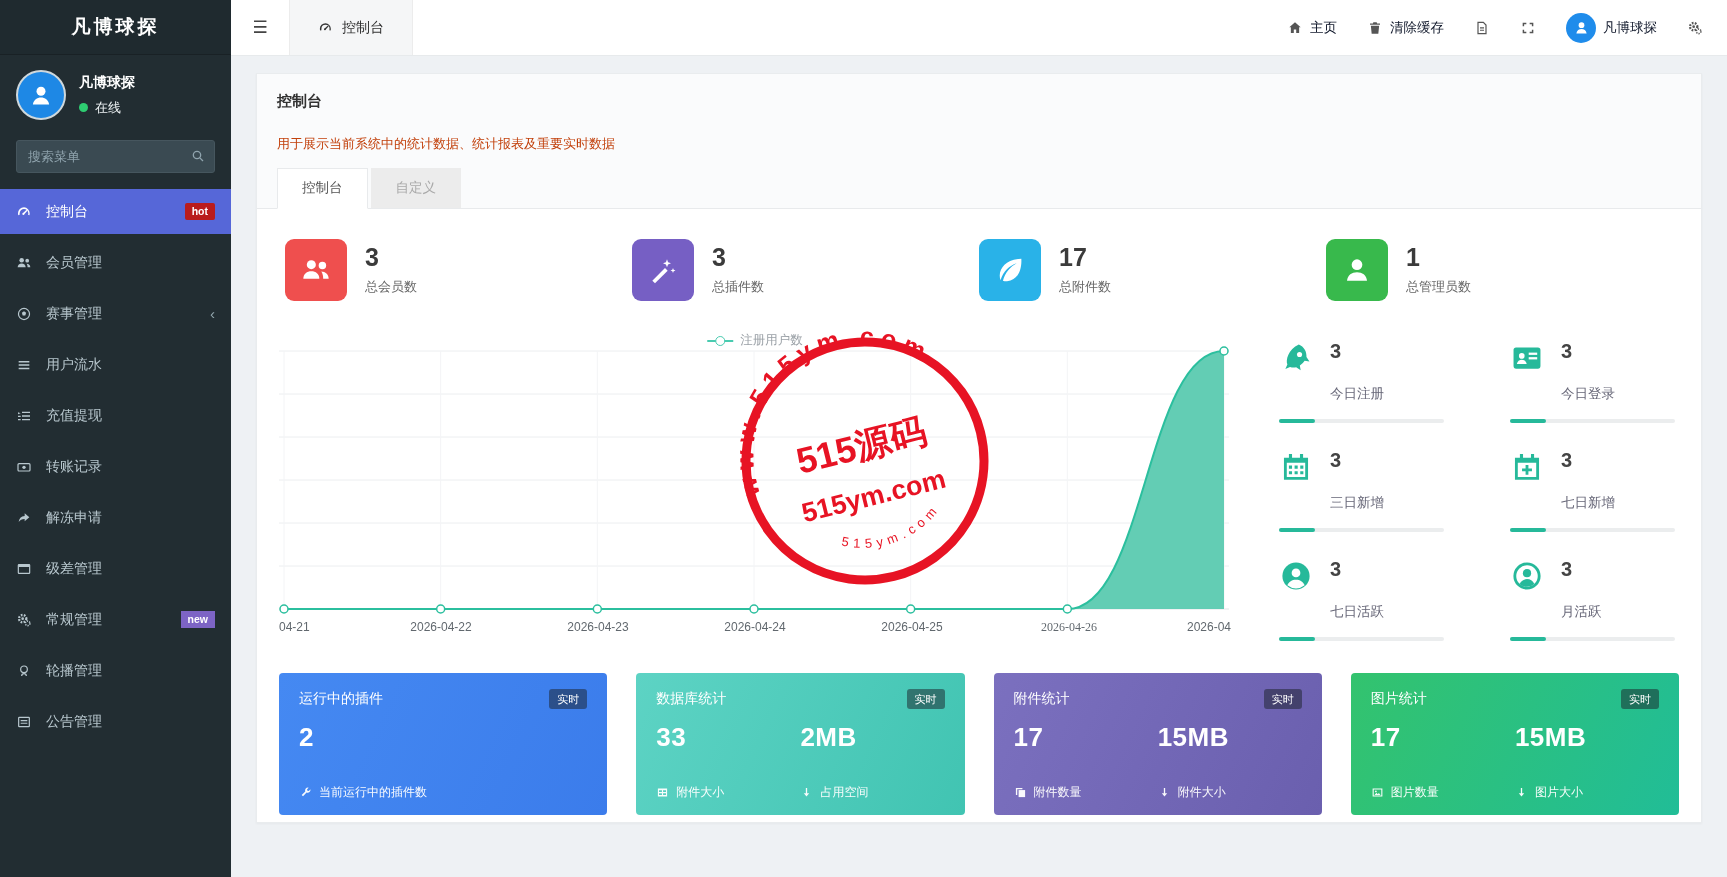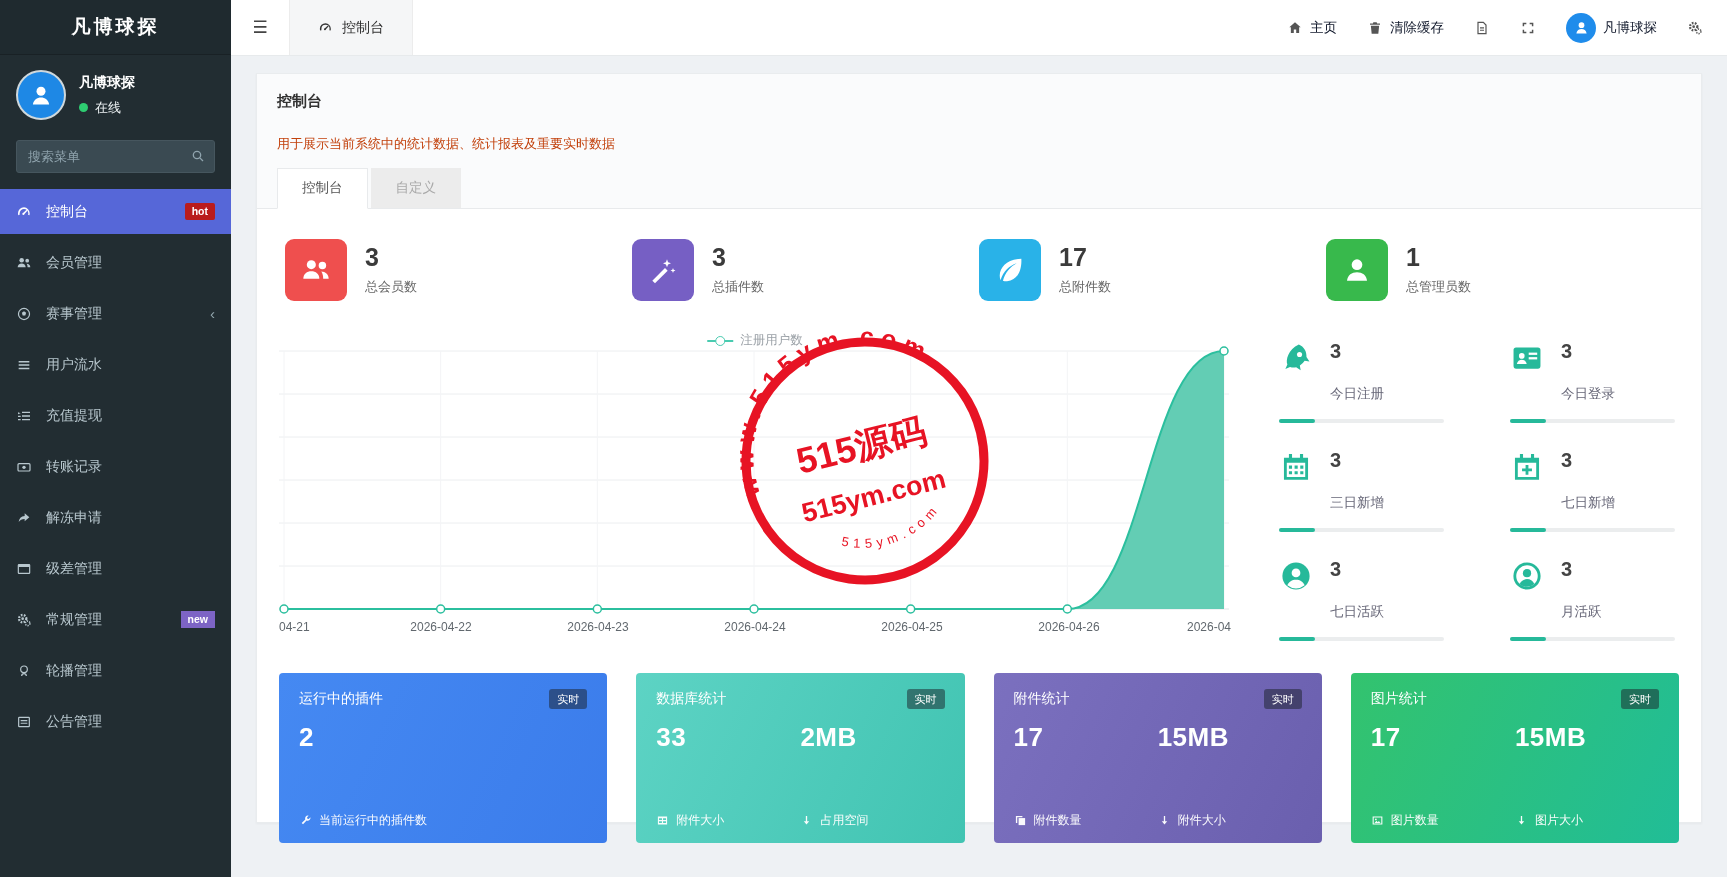--- a/index.html
+++ b/index.html
@@ -86,21 +86,21 @@
   .qtop{display:flex;gap:17px;align-items:flex-start;}
   .qic{width:34px;height:34px;color:#26b99a;flex:none;}
   .qic svg{width:100%;height:100%;}
   .qval{font-size:20px;font-weight:bold;color:#444;line-height:1;}
   .qlbl{font-size:13.5px;color:#667;margin-top:24px;}
   .qbar{height:4px;background:#ebedee;border-radius:2px;margin-top:16px;}
   .qbar i{display:block;width:22%;height:100%;background:#26b99a;border-radius:2px;}
 
   
   .cards-row{display:flex;gap:29px;margin-top:32px;}
-  .bcard{flex:1;height:170px;border-radius:4px;color:#fff;padding:16px 20px 14px;display:flex;
+  .bcard{flex:1;height:142px;border-radius:4px;color:#fff;padding:16px 20px 14px;display:flex;
          flex-direction:column;box-sizing:border-box;}
   .bcard.c0{background:linear-gradient(115deg,#4589f2,#3b7ceb);}
   .bcard.c1{background:linear-gradient(115deg,#5dd3c4,#41c4b2);}
   .bcard.c2{background:linear-gradient(115deg,#7b70bf,#6a5fae);}
   .bcard.c3{background:linear-gradient(115deg,#33c36e,#21bd97);}
   .bc-head{display:flex;justify-content:space-between;align-items:center;font-size:14px;}
   .rt-badge{background:rgba(25,31,40,.5);font-size:11px;padding:2.5px 8px;border-radius:3px;}
   .bc-vals{display:flex;margin-top:13px;}
   .bc-col{width:50%;}
   .bc-num{font-size:26px;font-weight:bold;letter-spacing:.5px;}
@@ -399,21 +399,21 @@
                   <circle cx="631.6666666666666" cy="272" r="4" fill="#fff" stroke="#2bbf9e" stroke-width="1.5"></circle>
                   <circle cx="788.3333333333334" cy="272" r="4" fill="#fff" stroke="#2bbf9e" stroke-width="1.5"></circle>
                   <circle cx="945" cy="14" r="4" fill="#fff" stroke="#2bbf9e" stroke-width="1.5"></circle>
                 </svg>
               <div id="x-labels">
                   <span style="left: 0px;">04-21</span>
                   <span style="left: 17.0175%; transform: translateX(-50%);">2026-04-22</span>
                   <span style="left: 33.5088%; transform: translateX(-50%);">2026-04-23</span>
                   <span style="left: 50%; transform: translateX(-50%);">2026-04-24</span>
                   <span style="left: 66.4912%; transform: translateX(-50%);">2026-04-25</span>
-                  <span style="left: 82.9825%; transform: translateX(-50%);">2026-04-26</span>
+                  <span style="left: 82.9825%; transform: translateX(-50%); font-family: Liberation Serif, serif;">2026-04-26</span>
                   <span style="right: 0px;">2026-04</span>
                 </div>
 
               <svg class="watermark" viewBox="0 0 300 300">
                 <g transform="rotate(-14 150 150)" fill="#e60012" opacity="0.92">
                   <circle cx="150" cy="150" r="119" fill="none" stroke="#e60012" stroke-width="9"></circle>
                   <defs>
                     <path id="arcT" d="M44 173 A 110 110 0 1 1 256 173"></path>
                     <path id="arcB" d="M66 186 A 95 95 0 0 0 234 186"></path>
                   </defs>

